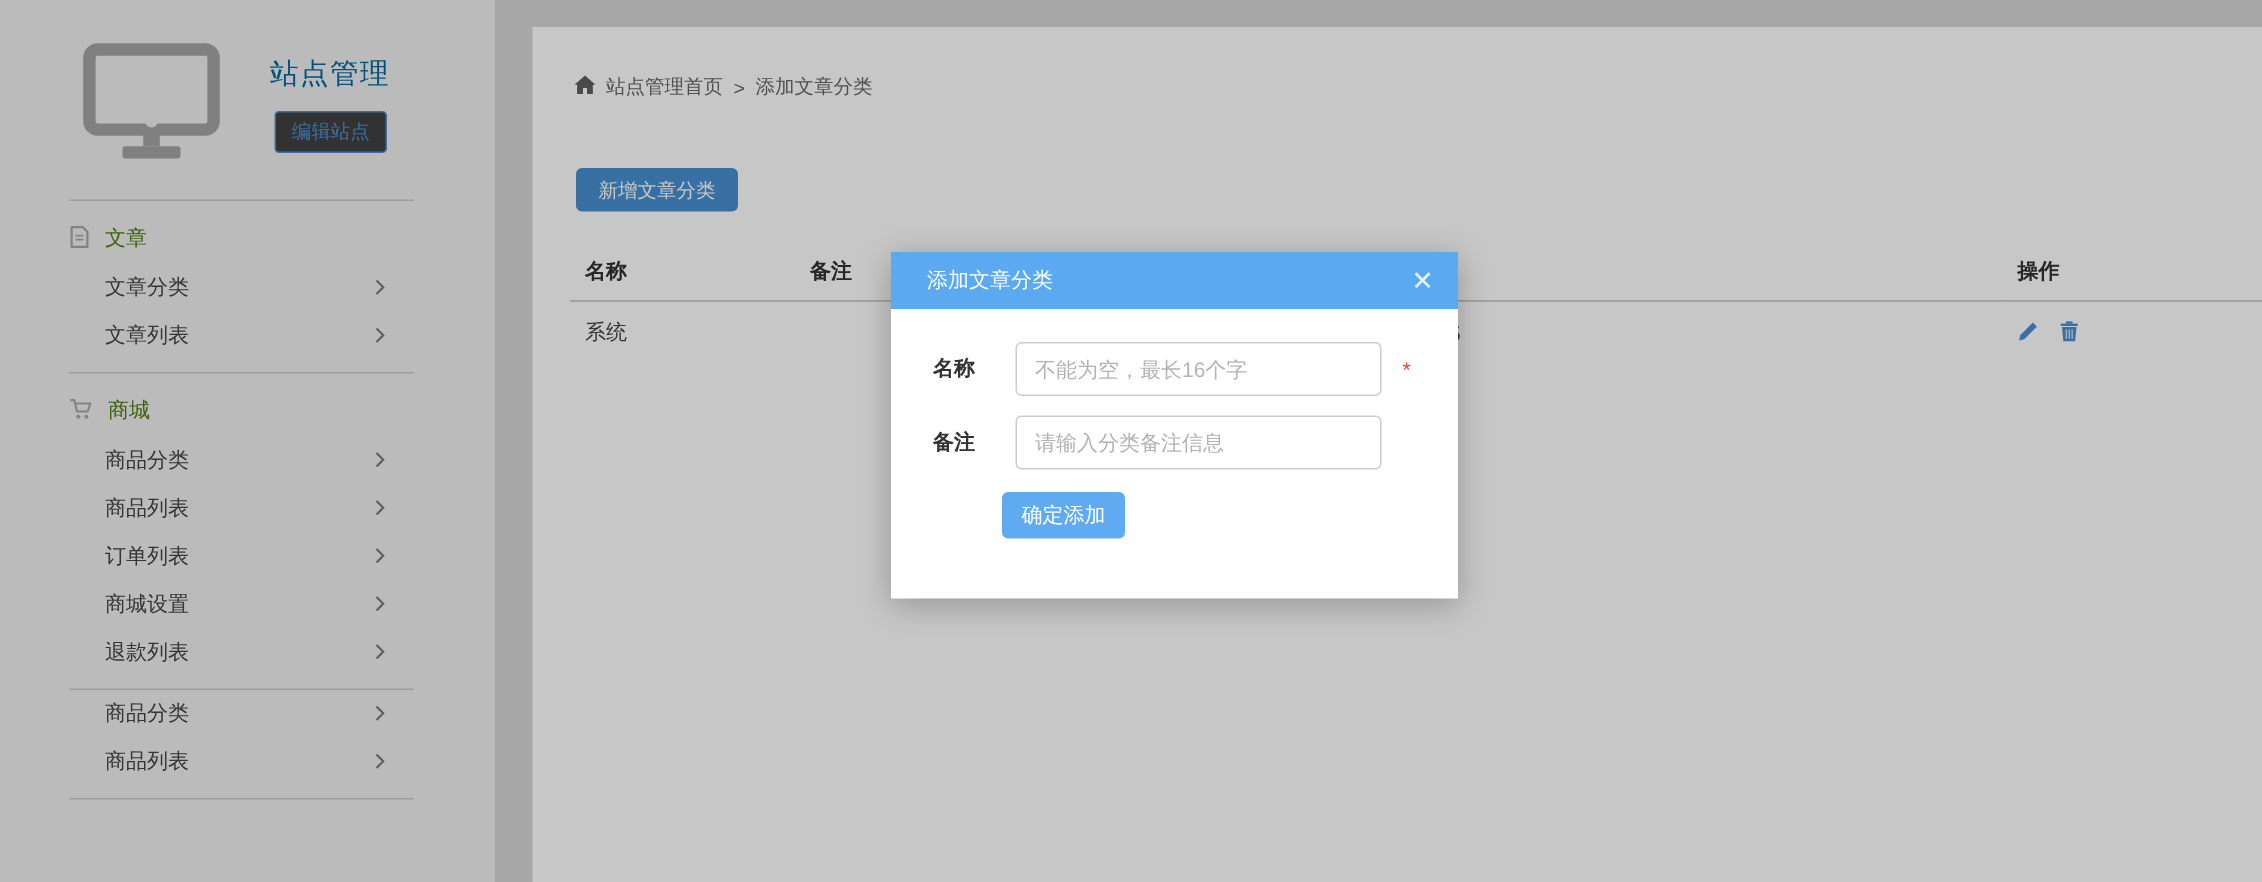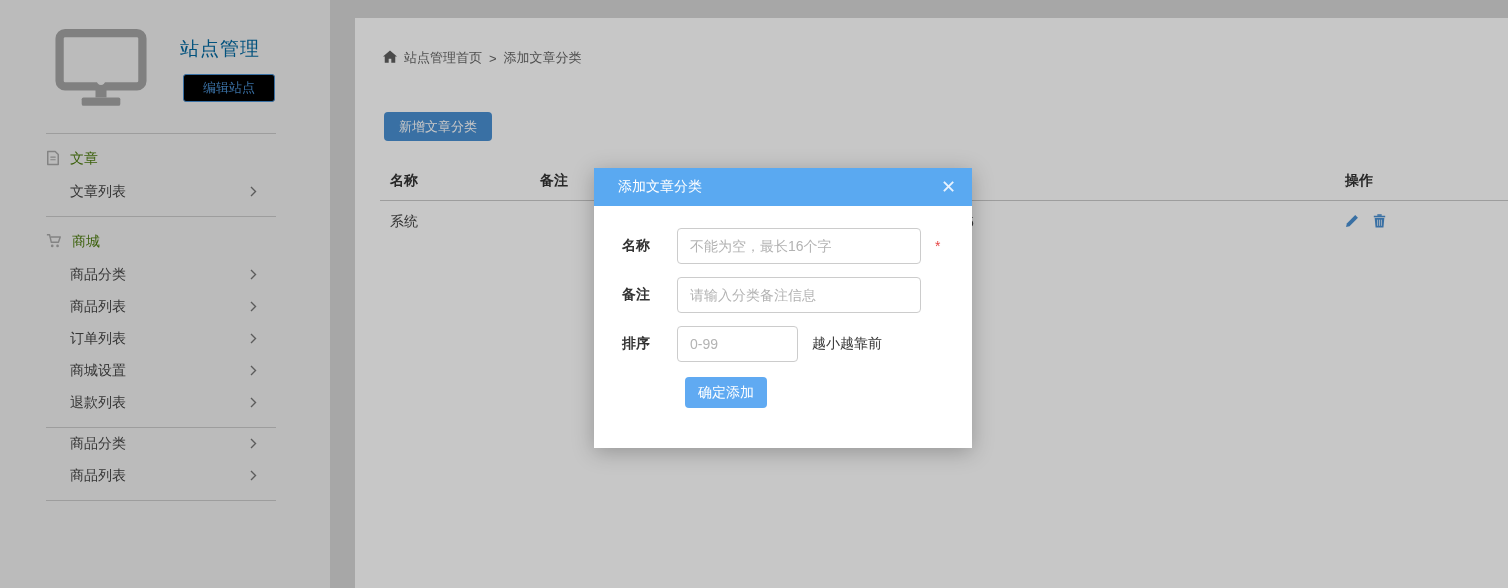--- a/index.html
+++ b/index.html
@@ -17,22 +17,22 @@
     position:absolute; left:0; top:0; width:330px; height:588px;
     background:#f0f0f0;
   }
   .site-header { position:relative; height:133px; }
   .monitor-icon { position:absolute; left:55px; top:28px; }
   .site-title {
     position:absolute; left:180px; top:36px;
     font-size:19px; color:#0369a1; letter-spacing:1px;
   }
   .edit-site-btn {
-    position:absolute; left:183px; top:74px; width:92px; height:28px;
-    background:#000000; border:1px solid #4a90d2; border-radius:3px;
+    position:absolute; left:183px; top:74px; width:75px; height:28px;
+    background:#404040; border:1px solid #4a90d2; border-radius:3px;
     color:#4a90d2; font-size:13px; cursor:pointer;
     font-family:inherit;
   }
   .divider {
     border-top:1px solid #c9c9c9; margin-left:46px; width:230px; height:0;
   }
   .menu-section-header {
     display:flex; align-items:center; gap:10px;
     margin:16px 0 8px 46px; height:18px;
     color:#4d7c0f; font-size:14px;
@@ -97,21 +97,21 @@
   .form-input {
     height:33px; width:244px; border:1px solid #ccc; border-radius:4px;
     padding:17px 12px; font-size:14px; color:#333; font-family:inherit;
     outline:none;
   }
   .form-input::placeholder { color:#b3b3b3; }
   .form-input.short { width:121px; }
   .required-star { color:#e64545; margin-left:14px; font-size:14px; }
   .field-hint { margin-left:14px; font-size:14px; color:#333; }
   .submit-btn {
-    margin-left:63px; margin-top:1px; width:82px; height:31px;
+    margin-left:46px; margin-top:1px; width:82px; height:31px;
     background:#60aaf2; border:none; border-radius:4px;
     color:#fff; font-size:14px; cursor:pointer; font-family:inherit;
   }
 </style>
 </head>
 <body>
 
 <div class="app">
 
   <aside class="sidebar">
@@ -132,20 +132,28 @@
 
     <div class="section-block">
       <div class="menu-section-header">
         <span>
           <svg width="14" height="16" viewBox="0 0 16 18">
             <path d="M2 1.5h8.5L14 5v11.5H2z" fill="none" stroke="#a8a8a8" stroke-width="1.7" stroke-linejoin="round"></path>
             <path d="M5 8h6M5 11h6" stroke="#a8a8a8" stroke-width="1.4"></path>
           </svg>
         </span>
         <span>文章</span>
+      </div>
+      <div class="menu-item">
+        <span>文章分类</span>
+        <span>
+          <svg width="7" height="11" viewBox="0 0 7 11">
+              <path d="M1 1l4.5 4.5L1 10" fill="none" stroke="#777" stroke-width="1.4"></path>
+            </svg>
+        </span>
       </div>
       <div class="menu-item">
         <span>文章列表</span>
         <span>
           <svg width="7" height="11" viewBox="0 0 7 11">
               <path d="M1 1l4.5 4.5L1 10" fill="none" stroke="#777" stroke-width="1.4"></path>
             </svg>
         </span>
       </div>
     </div>
@@ -299,22 +307,17 @@
     <div class="modal-body">
       <div class="form-row">
         <span class="form-label">名称</span>
         <input class="form-input" type="text" placeholder="不能为空，最长16个字" style="">
         <span class="required-star">*</span>
       </div>
       <div class="form-row">
         <span class="form-label">备注</span>
         <input class="form-input" type="text" placeholder="请输入分类备注信息" style="">
       </div>
-      <div class="form-row">
-        <span class="form-label">排序</span>
-        <input class="form-input short" type="text" placeholder="0-99" style="">
-        <span class="field-hint">越小越靠前</span>
-      </div>
       <button class="submit-btn">确定添加</button>
     </div>
   </div>
 
 </div>
 
 </body></html>

